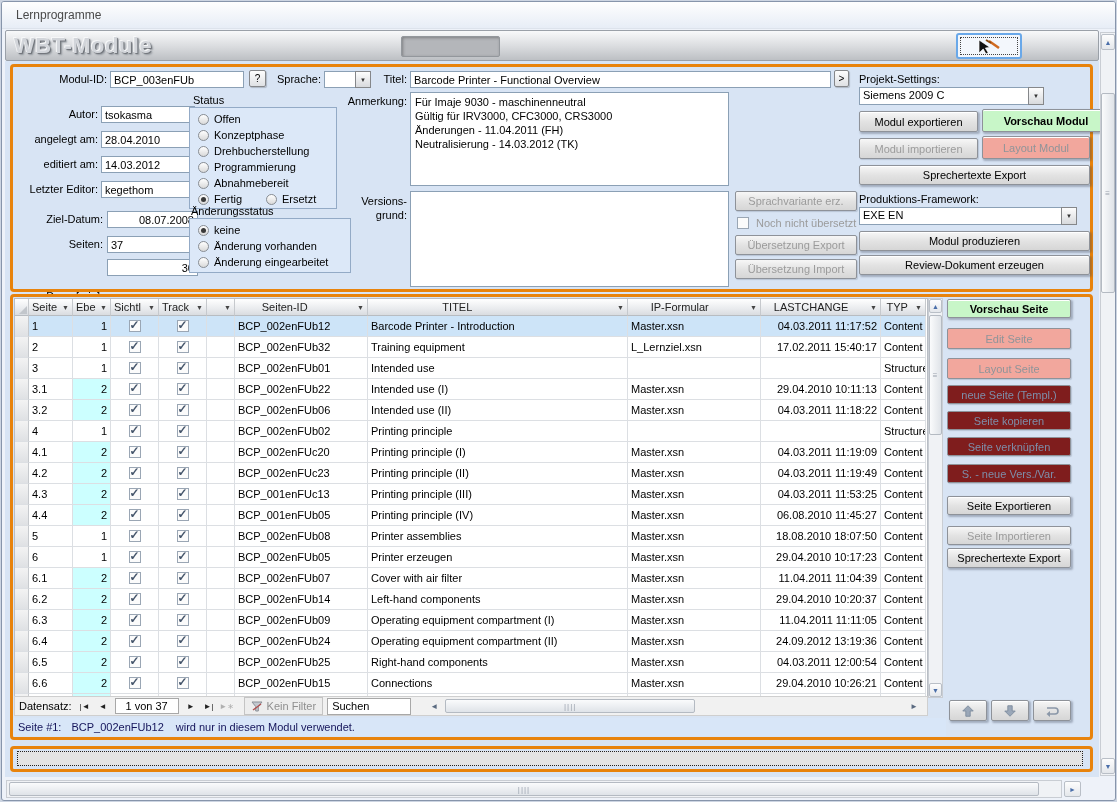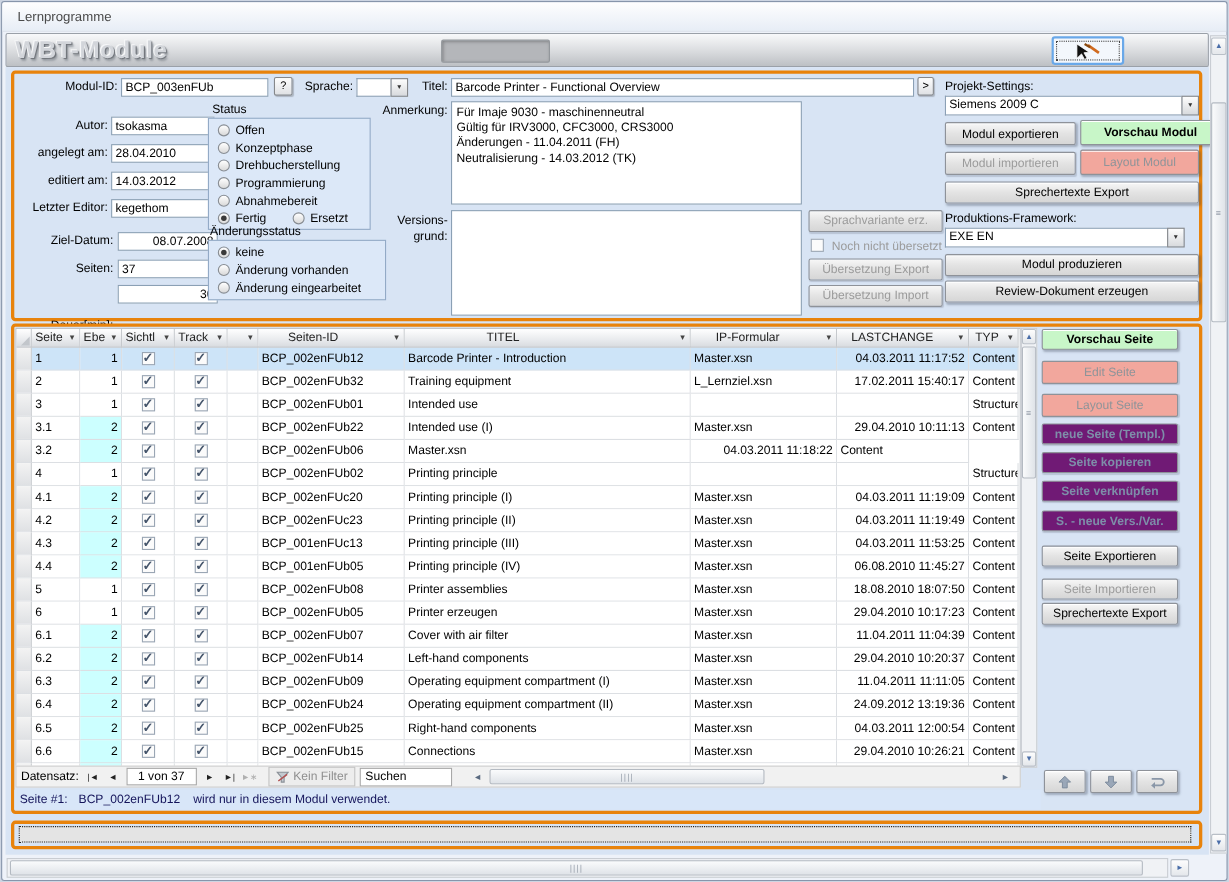--- a/index.html
+++ b/index.html
@@ -50,21 +50,21 @@
   .ritem{position:absolute;white-space:nowrap;}
   .ritem span.rlbl{margin-left:5px;}
   .tarea{position:absolute;background:#fff;border:1px solid #8ba0b5;padding:2px 4px;white-space:pre-line;line-height:14px;overflow:hidden;}
   .btn{position:absolute;border:1px solid #8e9299;border-radius:2px;
     background:linear-gradient(#f7f7f7,#e3e3e3 50%,#d6d6d6);
     display:flex;align-items:center;justify-content:center;text-align:left;
     box-shadow:inset 0 1px 0 #fff,1.5px 1.5px 2px rgba(60,70,90,.35);}
   .btn.dis{color:#9b9b9b;box-shadow:1px 1px 1px rgba(60,70,90,.2);}
   .btn.green{background:#c8f6c8;font-weight:bold;color:#000;}
   .btn.red{background:#f2a79d;color:#8f9499;}
-  .btn.blue{background:#701a75;color:#7e8ea9;font-weight:bold;}
+  .btn.blue{background:#7f1d1d;color:#7e8ea9;}
   .cbx{display:inline-block;width:12px;height:12px;border:1px solid #9aa6b4;background:#fbfbfb;position:relative;vertical-align:-2px;}
   .cbx.checked::after{content:'✓';position:absolute;left:0;top:-3px;font-size:12px;font-weight:bold;color:#44546a;}
   
   .tablewrap{position:absolute;background:#fff;border:1px solid #b9bec5;overflow:hidden;}
   .thead,.trow{display:grid;grid-template-columns:14px 44px 38px 48px 48px 28px 133px 260px 133px 120px 45px;}
   .thead>div{height:17px;background:linear-gradient(#ffffff,#e9ebee 60%,#d9dce0);
     border-right:1px solid #c6c9cd;border-bottom:1px solid #b8bcc1;position:relative;
     display:flex;align-items:center;padding:0 3px;color:#222;}
   .thead .sort{font-size:7px;color:#444;margin-left:auto;padding-left:2px;}
   .thead .ctr{justify-content:center;}
@@ -281,21 +281,21 @@
       <span style="margin-left:4px;">Noch nicht übersetzt</span>
     </div>
     <div class="btn dis" style="left:722px;top:168px;width:122px;height:20px;">
       <span>Übersetzung Export</span>
     </div>
     <div class="btn dis" style="left:722px;top:192px;width:122px;height:20px;">
       <span>Übersetzung Import</span>
     </div>
 
     <span class="abs" style="left:846px;top:6px;">Projekt-Settings:</span>
-    <div class="combo" style="left:846px;top:20px;width:231px;height:18px;">
+    <div class="combo" style="left:846px;top:20px;width:185px;height:18px;">
       <span class="cval">Siemens 2009 C</span>
       <span class="cbtn">▼</span>
     </div>
     <div class="btn" style="left:846px;top:44px;width:119px;height:21px;">
       <span>Modul exportieren</span>
     </div>
     <div class="btn green" style="left:969px;top:42px;width:128px;height:23px;">
       <span>Vorschau Modul</span>
     </div>
     <div class="btn dis" style="left:846px;top:71px;width:119px;height:21px;">
@@ -440,20 +440,21 @@
             <div>3.2</div>
             <div class="num cyan">2</div>
             <div class="ctr">
               <span class="cbx checked"></span>
             </div>
             <div class="ctr">
               <span class="cbx checked"></span>
             </div>
             <div></div>
             <div>BCP_002enFUb06</div>
+            <div>Intended use (II)</div>
             <div>Master.xsn</div>
             <div class="num">04.03.2011 11:18:22</div>
             <div>Content</div>
           </div>
           <div class="trow">
             <div class="rowsel"></div>
             <div>4</div>
             <div class="num">1</div>
             <div class="ctr">
               <span class="cbx checked"></span>

